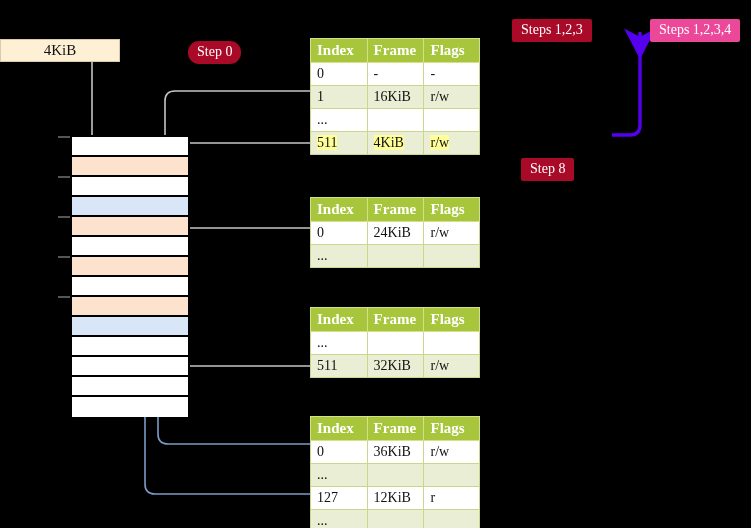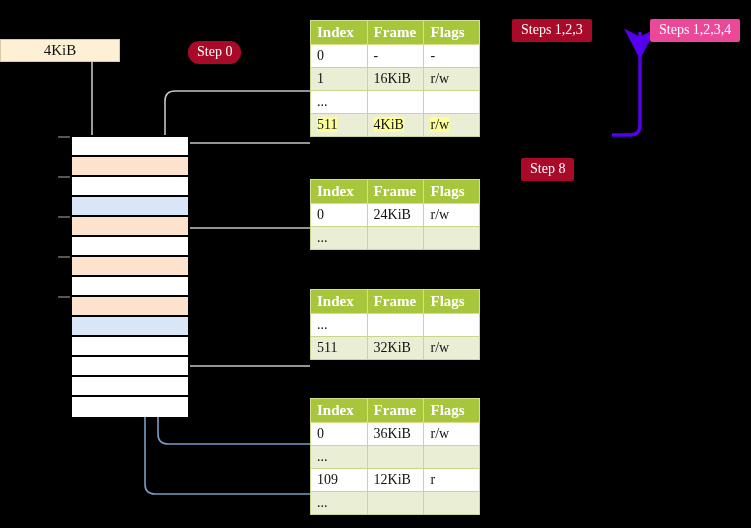--- a/index.html
+++ b/index.html
@@ -44,20 +44,21 @@
     border-bottom:2px solid #000;box-sizing:border-box;
   }
   .mem .row:last-child{border-bottom:none;}
   .tick{position:absolute;width:12px;height:2px;background:#555;left:-14px;}
 
   
   .ptable{
     position:absolute;border-collapse:collapse;
     background:#fff;font-size:14px;
     border:1px solid #cfcfcf;
+    margin-top:18px;
   }
   .ptable th{
     background:#a8c63c;color:#fff;font-weight:bold;
     text-align:left;padding:3px 6px;border:1px solid #d6e08a;
     font-size:15px;
   }
   .ptable td{
     padding:3px 6px;border:1px solid #c9d68b;
     color:#111;height:16px;
   }
@@ -255,21 +256,21 @@
           <td>0</td>
           <td>36KiB</td>
           <td>r/w</td>
         </tr>
         <tr class="alt">
           <td>...</td>
           <td></td>
           <td></td>
         </tr>
         <tr class="plain">
-          <td>109</td>
+          <td>127</td>
           <td>12KiB</td>
           <td>r</td>
         </tr>
         <tr class="alt">
           <td>...</td>
           <td></td>
           <td></td>
         </tr>
       </tbody>
   </table>

